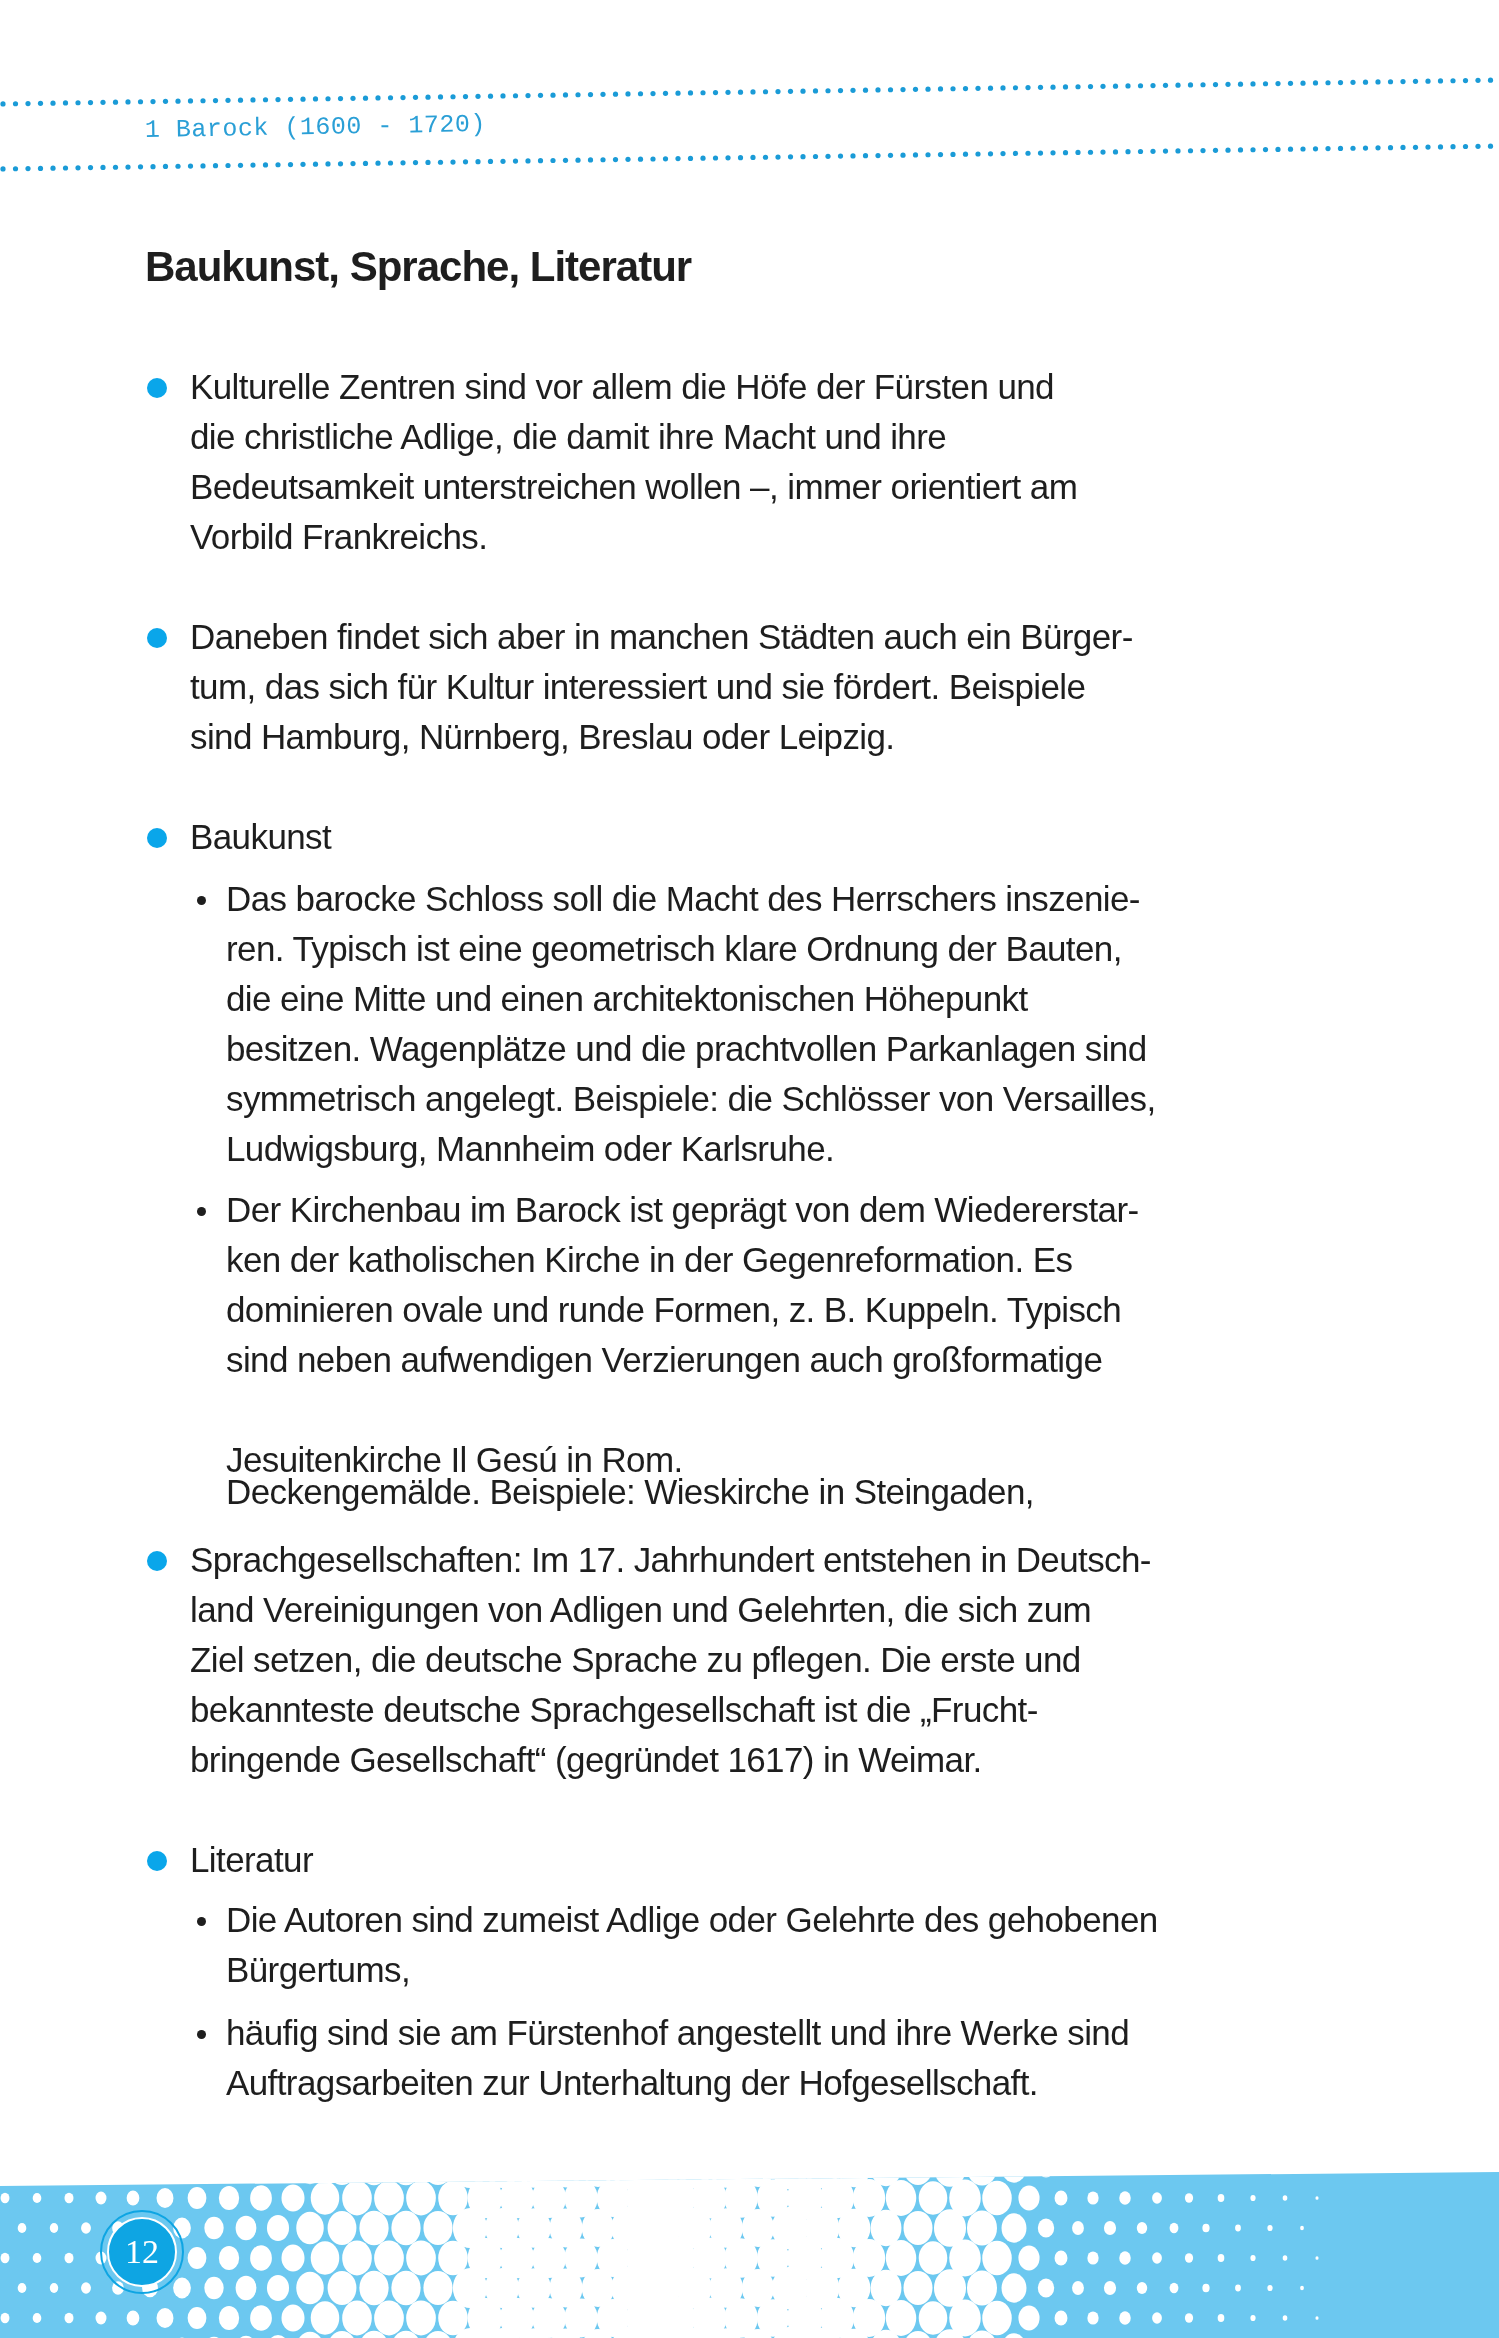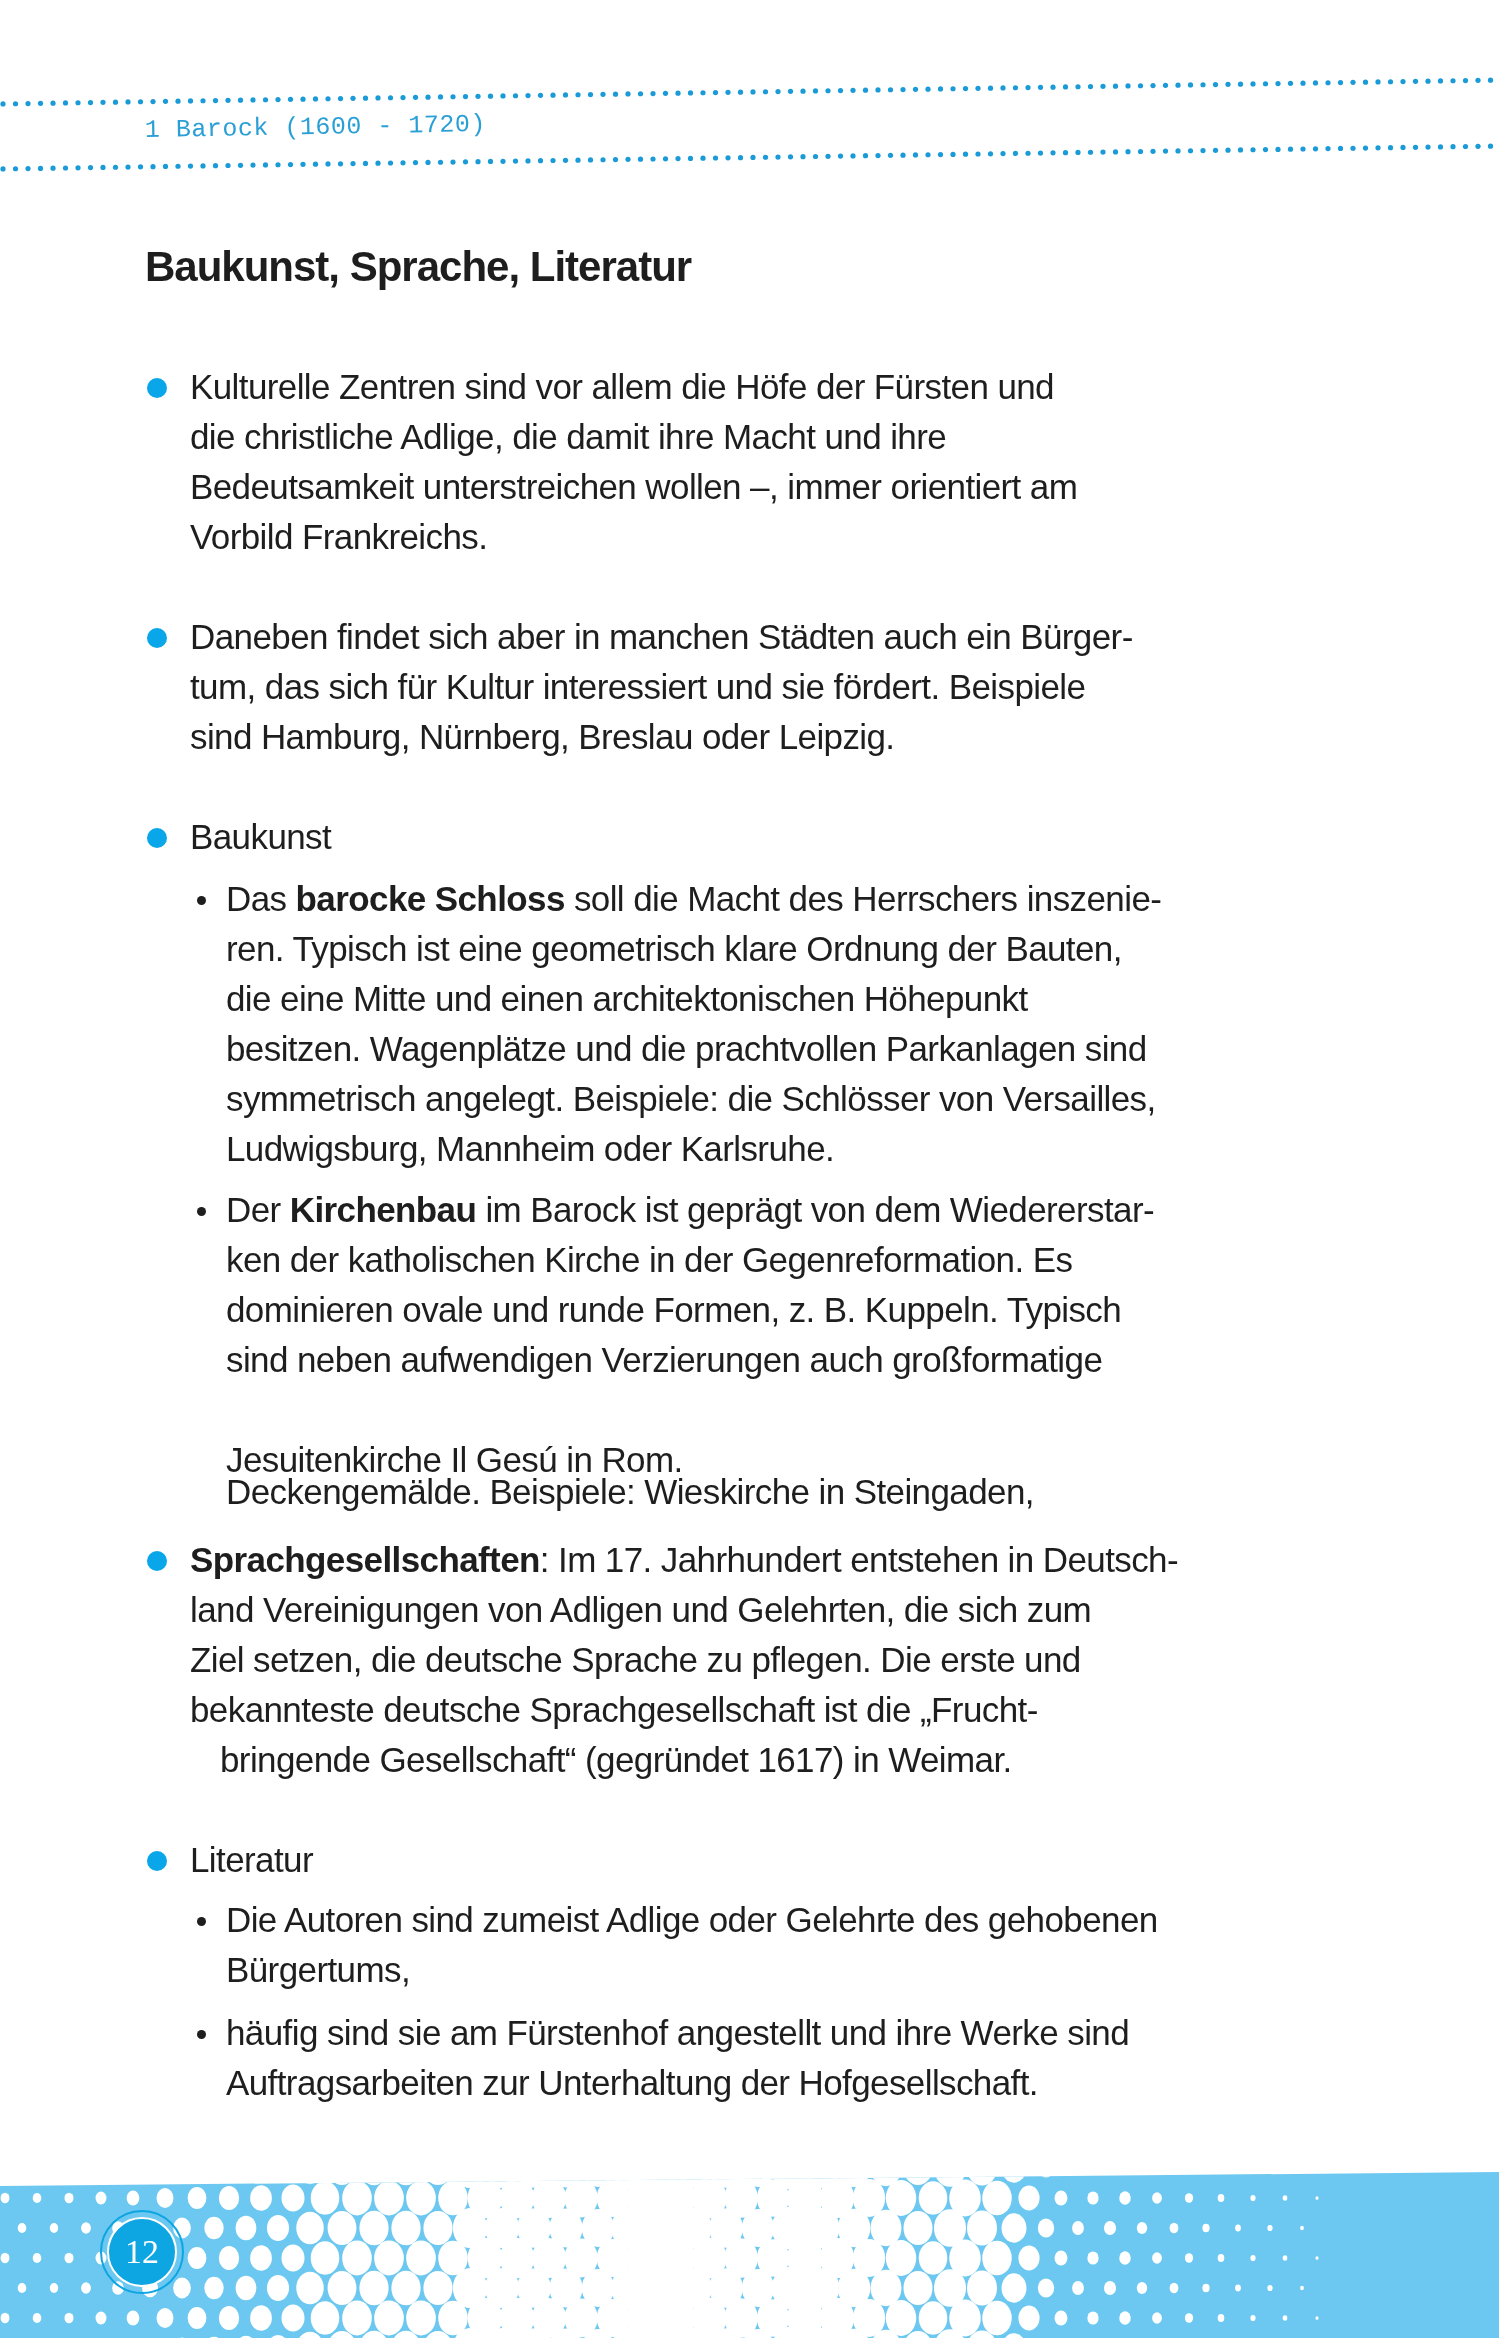--- a/index.html
+++ b/index.html
@@ -6,21 +6,21 @@
   body { width:1499px; height:2338px; position:relative; overflow:hidden;
          font-family:"Liberation Sans", sans-serif; color:#1e1e1e; }
   .dotline { position:absolute; left:0; top:0; width:1499px; height:2338px; pointer-events:none; }
   .running-head { position:absolute; left:145px; top:116px; font-family:"Liberation Mono", monospace;
                   font-size:25px; color:#2a9fd6; letter-spacing:0.5px; white-space:nowrap;
                   transform:rotate(-1deg); transform-origin:left center; }
   .heading { position:absolute; left:145px; top:243px; margin:0; font-size:42px; font-weight:bold;
              letter-spacing:-1px; white-space:nowrap; }
   .bullet { position:absolute; left:2px; width:20px; height:20px; border-radius:50%; background:#0aa6ea; }
   .line { position:absolute; white-space:nowrap; font-size:35px; letter-spacing:-0.6px; line-height:40px; }
-  .line b { font-weight:bold; }
+  .line b { font-weight:normal; }
   .sub-dot { position:absolute; width:9px; height:9px; border-radius:50%; background:#1e1e1e; }
   .footer { position:absolute; left:0; top:0; width:1499px; height:2338px; pointer-events:none; }
   .page-num-wrap { position:absolute; left:100px; top:2210px; width:84px; height:84px; border-radius:50%;
                    border:2px solid #0ea5e3; box-sizing:border-box; }
   .page-num { position:absolute; left:107px; top:2217px; width:70px; height:70px; border-radius:50%;
               background:#0ea5e3; color:#ffffff; font-family:"Liberation Serif", serif; font-size:34px;
               display:flex; align-items:center; justify-content:center; border:2px solid #ffffff; box-sizing:border-box; }
 </style>
 </head>
 <body>
@@ -303,21 +303,21 @@
       <div class="line" style="left: 226px; top: 1340px;"><span>sind neben aufwendigen Verzierungen auch großformatige</span></div>
       <div class="line" style="left: 226px; top: 1436px; margin-top: 36px;"><span>Deckengemälde. Beispiele: Wieskirche in Steingaden,</span></div>
       <div class="line" style="left: 226px; top: 1440px;"><span>Jesuitenkirche Il Gesú in Rom.</span></div>
     </div>
     <div>
       <div class="bullet" style="left: 147px; top: 1551px; background: rgb(10, 166, 234);"></div>
       <div class="line" style="left: 190px; top: 1540px;"><b>Sprachgesellschaften</b><span>: Im 17. Jahrhundert entstehen in Deutsch-</span></div>
       <div class="line" style="left: 190px; top: 1590px;"><span>land Vereinigungen von Adligen und Gelehrten, die sich zum</span></div>
       <div class="line" style="left: 190px; top: 1640px;"><span>Ziel setzen, die deutsche Sprache zu pflegen. Die erste und</span></div>
       <div class="line" style="left: 190px; top: 1690px;"><span>bekannteste deutsche Sprachgesellschaft ist die „Frucht-</span></div>
-      <div class="line" style="left: 190px; top: 1740px; margin-left: 30px;"><span>bringende Gesellschaft“ (gegründet 1617) in Weimar.</span></div>
+      <div class="line" style="left: 190px; top: 1740px;"><span>bringende Gesellschaft“ (gegründet 1617) in Weimar.</span></div>
     </div>
     <div>
       <div class="bullet" style="left: 147px; top: 1851px; background: rgb(10, 166, 234);"></div>
       <div class="line" style="left: 190px; top: 1840px;"><span>Literatur</span></div>
       <div class="sub-dot" style="left: 197px; top: 1917px;"></div>
       <div class="line" style="left: 226px; top: 1900px;"><span>Die Autoren sind zumeist Adlige oder Gelehrte des gehobenen</span></div>
       <div class="line" style="left: 226px; top: 1950px;"><span>Bürgertums,</span></div>
       <div class="sub-dot" style="left: 197px; top: 2030px;"></div>
       <div class="line" style="left: 226px; top: 2013px;"><span>häufig sind sie am Fürstenhof angestellt und ihre Werke sind</span></div>
       <div class="line" style="left: 226px; top: 2063px;"><span>Auftragsarbeiten zur Unterhaltung der Hofgesellschaft.</span></div>

